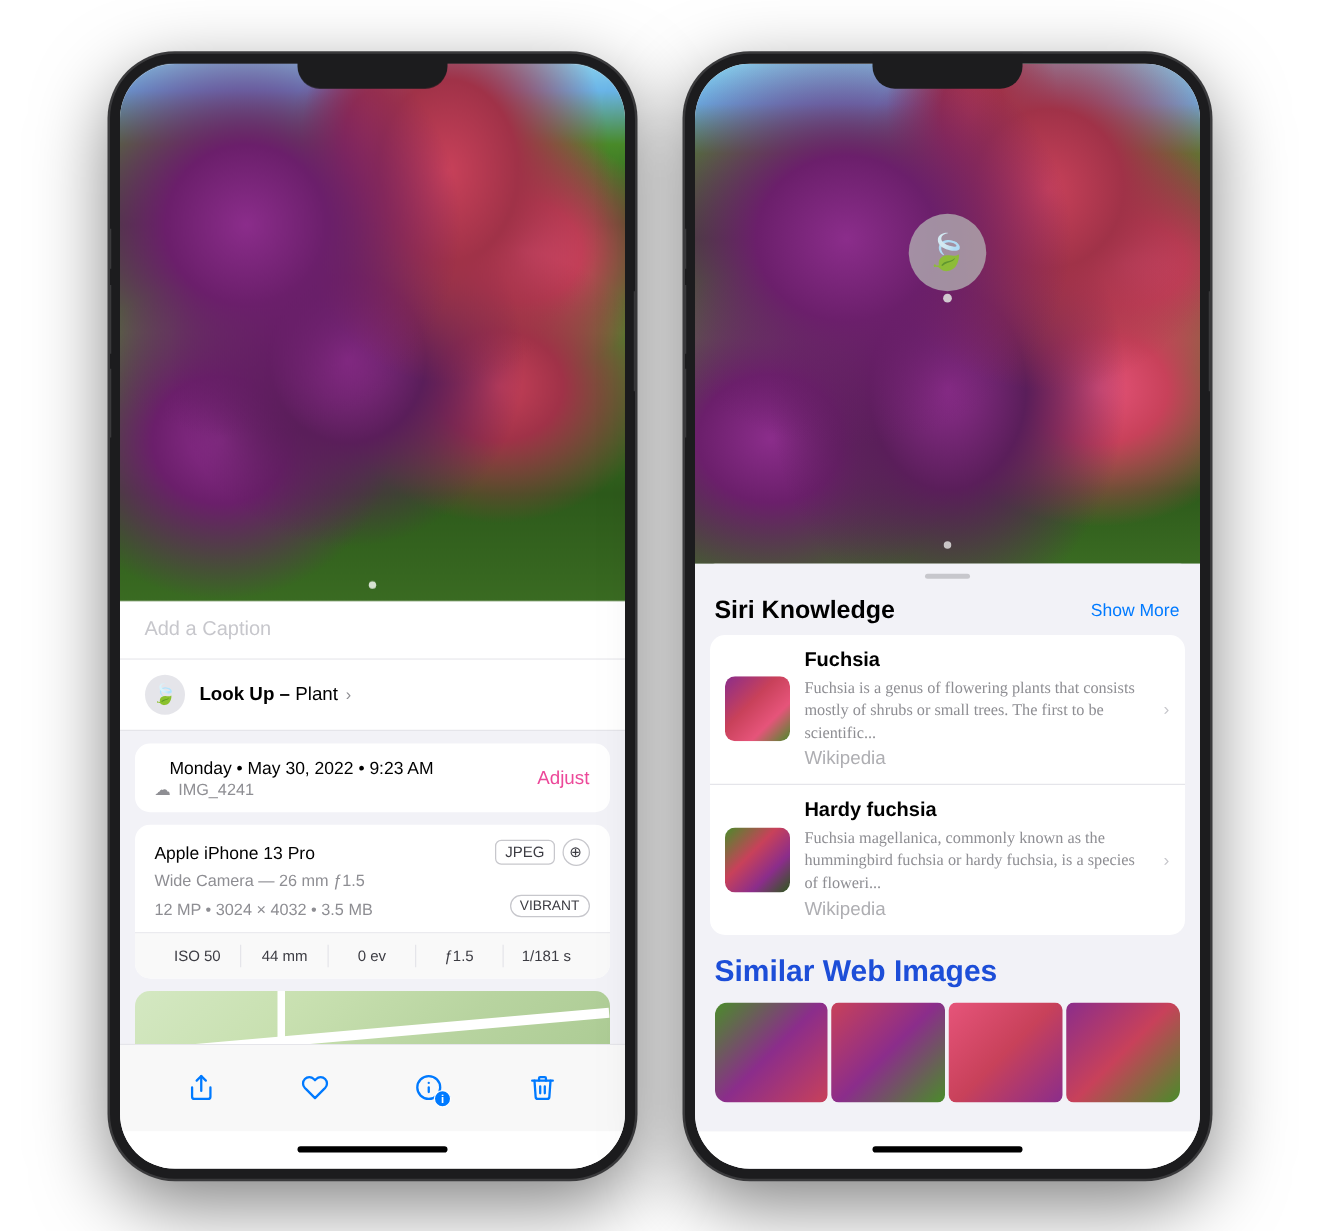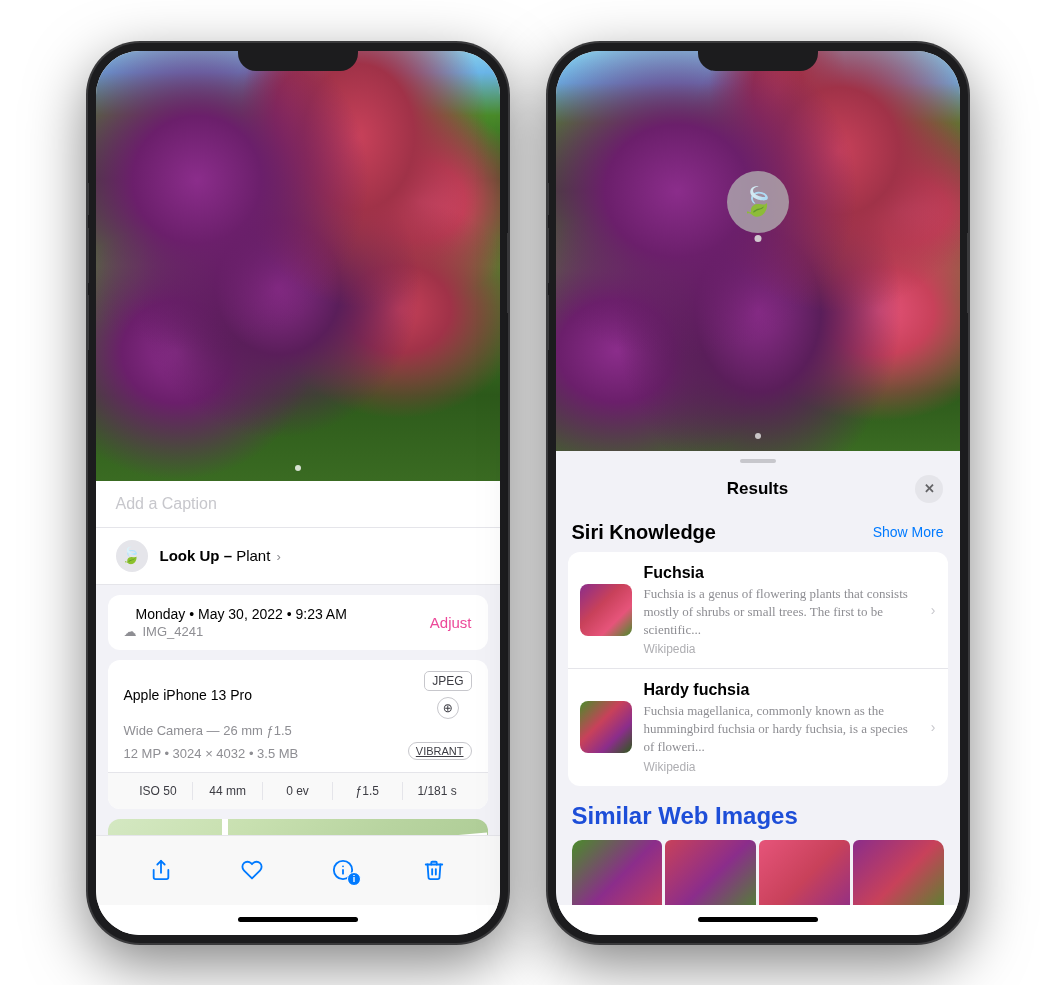--- a/index.html
+++ b/index.html
@@ -241,21 +241,20 @@
     .camera-model {
       font-size: 14px;
       color: #000000;
       font-weight: 400;
     }
 
     .camera-badges {
       display: flex;
       align-items: center;
       gap: 6px;
-      flex-direction: column;
     }
 
     .badge {
       padding: 2px 7px;
       border: 1px solid #c7c7cc;
       border-radius: 5px;
       font-size: 12px;
       color: #3c3c43;
     }
 
@@ -283,21 +282,20 @@
       justify-content: space-between;
       margin-top: 4px;
     }
 
     .vibrant-badge {
       padding: 2px 7px;
       border: 1px solid #c7c7cc;
       border-radius: 10px;
       font-size: 11px;
       color: #3c3c43;
-      text-decoration: underline;
     }
 
     .exif-row {
       display: flex;
       align-items: center;
       gap: 0;
       padding: 9px 16px;
       background: #f9f9f9;
     }
 
@@ -579,21 +577,21 @@
     }
 
     .knowledge-desc {
       font-size: 13px;
       color: #8e8e93;
       line-height: 1.4;
       font-family: Liberation Serif, serif;
     }
 
     .knowledge-source {
-      font-size: 12px;
+      font-size: 15px;
       color: #aeaeb2;
       margin-top: 3px;
     }
 
     .chevron-right {
       color: #c7c7cc;
       font-size: 14px;
       flex-shrink: 0;
     }
 
@@ -778,25 +776,20 @@
         </div>
         <div class="siri-dot"></div>
         <div class="results-dot-row">
           <div class="results-dot"></div>
         </div>
       </div>
 
       <div class="results-sheet">
         <div class="sheet-handle"></div>
 
-        <div class="results-header">
-          <span style="width:28px;"></span>
-          <span class="results-title">Results</span>
-          <div class="close-btn">✕</div>
-        </div>
 
         <div class="section-header">
           <span class="section-title">Siri Knowledge</span>
           <span class="show-more-btn">Show More</span>
         </div>
 
         <div class="knowledge-card">
 
           <div class="knowledge-item">
             <div class="knowledge-thumb">

